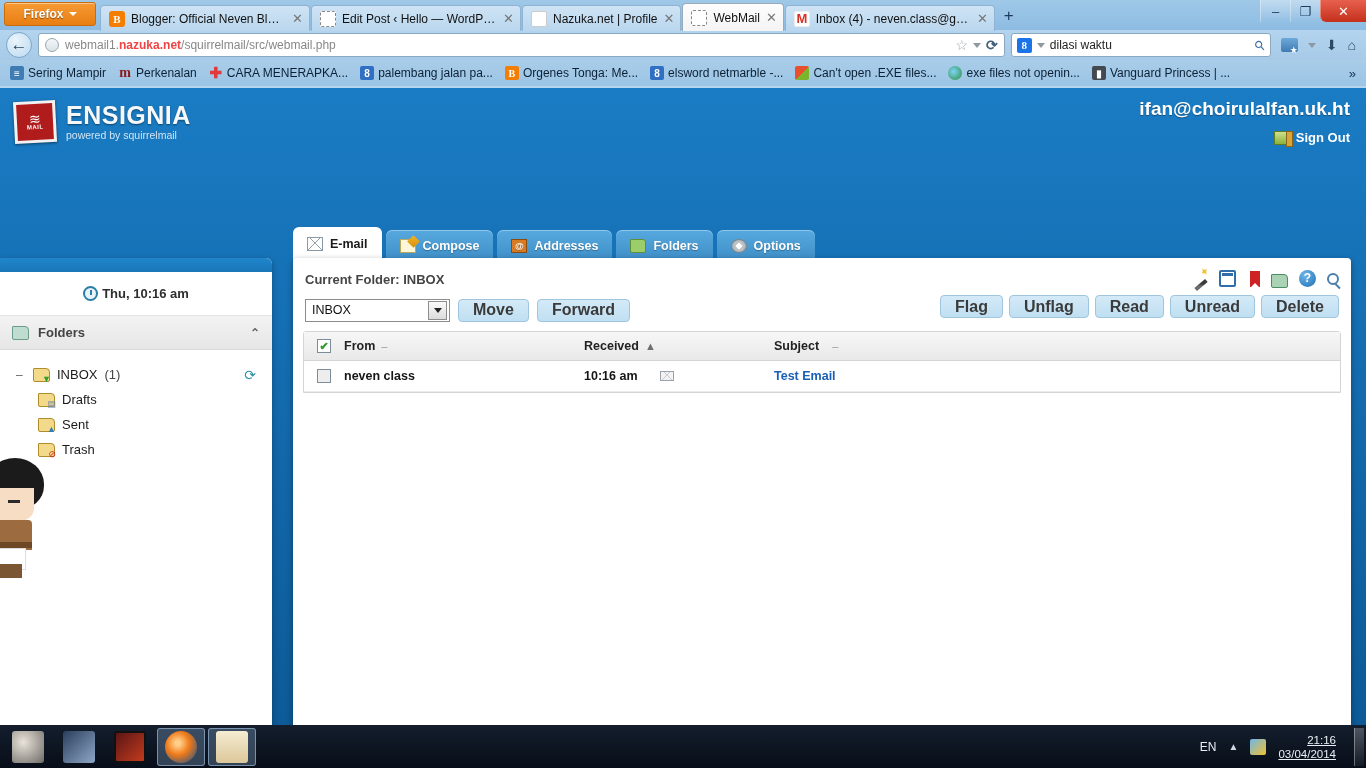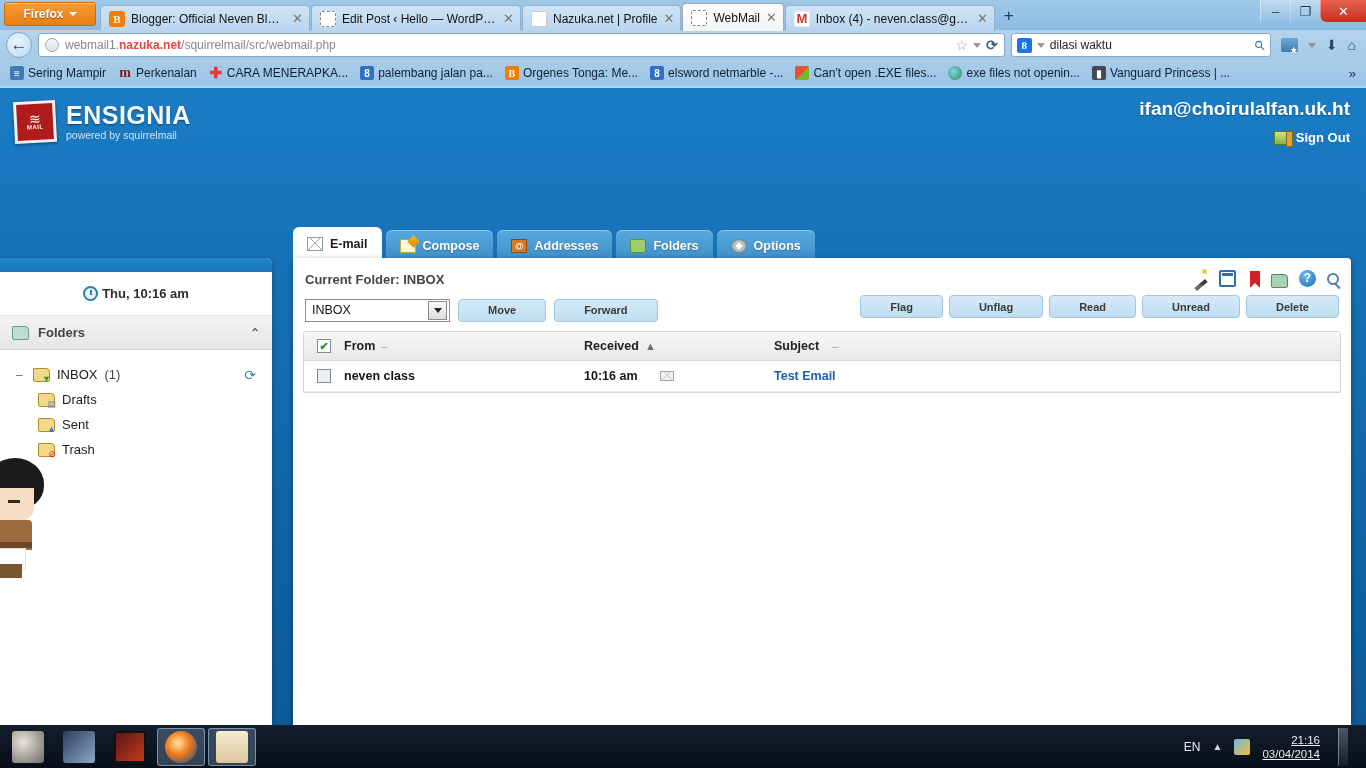--- a/index.html
+++ b/index.html
@@ -170,22 +170,22 @@
   .toolrow { position: relative; height: 38px; padding: 8px 12px 0 12px; display: flex;
              align-items: center; gap: 8px; }
   .selectbox { width: 145px; height: 23px; border: 1px solid #8d8d8d; background: #fff;
                display: flex; align-items: center; padding: 0 2px 0 6px; font-size: 12.5px;
                color: #111; }
   .selectbox .arrowbox { margin-left: auto; width: 19px; height: 19px;
       background: linear-gradient(#fafafa,#dcdcdc); border: 1px solid #8d8d8d;
       display: flex; align-items: center; justify-content: center; }
   .selectbox .arrowbox i { border-left: 4px solid transparent; border-right: 4px solid transparent;
       border-top: 5px solid #222; font-style: normal; }
-  .btn { height: 23px; padding: 0 29px; border: 1px solid #9fc6de; border-radius: 4px;
-         background: linear-gradient(#d4eaf7, #bfdff2); color: #3a3a3a; font-size: 11px;
+  .btn { height: 23px; padding: 0 14px; border: 1px solid #9fc6de; border-radius: 4px;
+         background: linear-gradient(#d4eaf7, #bfdff2); color: #3a3a3a; font-size: 16px;
          font-weight: bold; display: flex; align-items: center; justify-content: center; }
   .rightbtns { position: absolute; right: 12px; top: 8px; display: flex; gap: 6px; }
   .toprighticons { position: absolute; right: 12px; top: 12px; display: flex; gap: 11px;
                    align-items: center; }
   .ti { width: 17px; height: 17px; position: relative; display: inline-block; }
   .ti-wand { background: linear-gradient(45deg, #6b6b6b 40%, #3b3b3b 60%); width: 14px; height: 4px;
              transform: rotate(-40deg); top: 6px; }
   .ti-wand::after { content: "✦"; position: absolute; right: -9px; top: -12px; color: #f2c12e; font-size: 11px; }
   .ti-cal { background: #fff; border: 2px solid #2f6ea8; border-radius: 2px; }
   .ti-cal::after { content: ""; position: absolute; left: 1px; top: 1px; right: 1px; height: 3px; background: #2f6ea8; }
@@ -274,21 +274,21 @@
              border-radius: 3px; position: relative; }
   .tb-icon.running { background: rgba(160,200,240,.28); border: 1px solid rgba(190,220,255,.5); }
   .sq { width: 32px; height: 32px; border-radius: 3px; display:flex; align-items:center;
         justify-content:center; font-size: 15px; }
   .sq-chibi { background: radial-gradient(circle at 35% 35%, #e9e3d9, #6d6a66); }
   .sq-swords { background: linear-gradient(135deg,#2a3e5c,#8fa7c7); }
   .sq-red { background: linear-gradient(135deg,#5c1616,#c23b1d); border: 2px solid #111; }
   .sq-ff { background: radial-gradient(circle at 40% 38%, #ffd08a 8%, #f07b1a 42%, #1b4f8c 96%);
            border-radius: 50%; }
   .sq-game { background: linear-gradient(#f5ecd2,#dcc79a); }
-  .tb-right { margin-left: auto; display: flex; align-items: center; gap: 12px; padding-right: 18px;
+  .tb-right { margin-left: auto; display: flex; align-items: center; gap: 12px; padding-right: 2px;
               color: #e9eef5; font-size: 11.5px; }
   .tb-right .lang { font-size: 12px; }
   .tb-up { color: #cfd9e4; font-size: 10px; }
   .tray-ico { width: 16px; height: 16px; background: linear-gradient(135deg,#6fb6ea,#f2c12e);
               border-radius: 2px; }
   .clockbox { text-align: right; line-height: 14px; text-decoration: underline; }
   .showdesk { width: 10px; height: 38px; background: linear-gradient(rgba(255,255,255,.25), rgba(255,255,255,.05));
               border-left: 1px solid rgba(255,255,255,.35); margin-left: 6px; }
 </style>
 </head>

